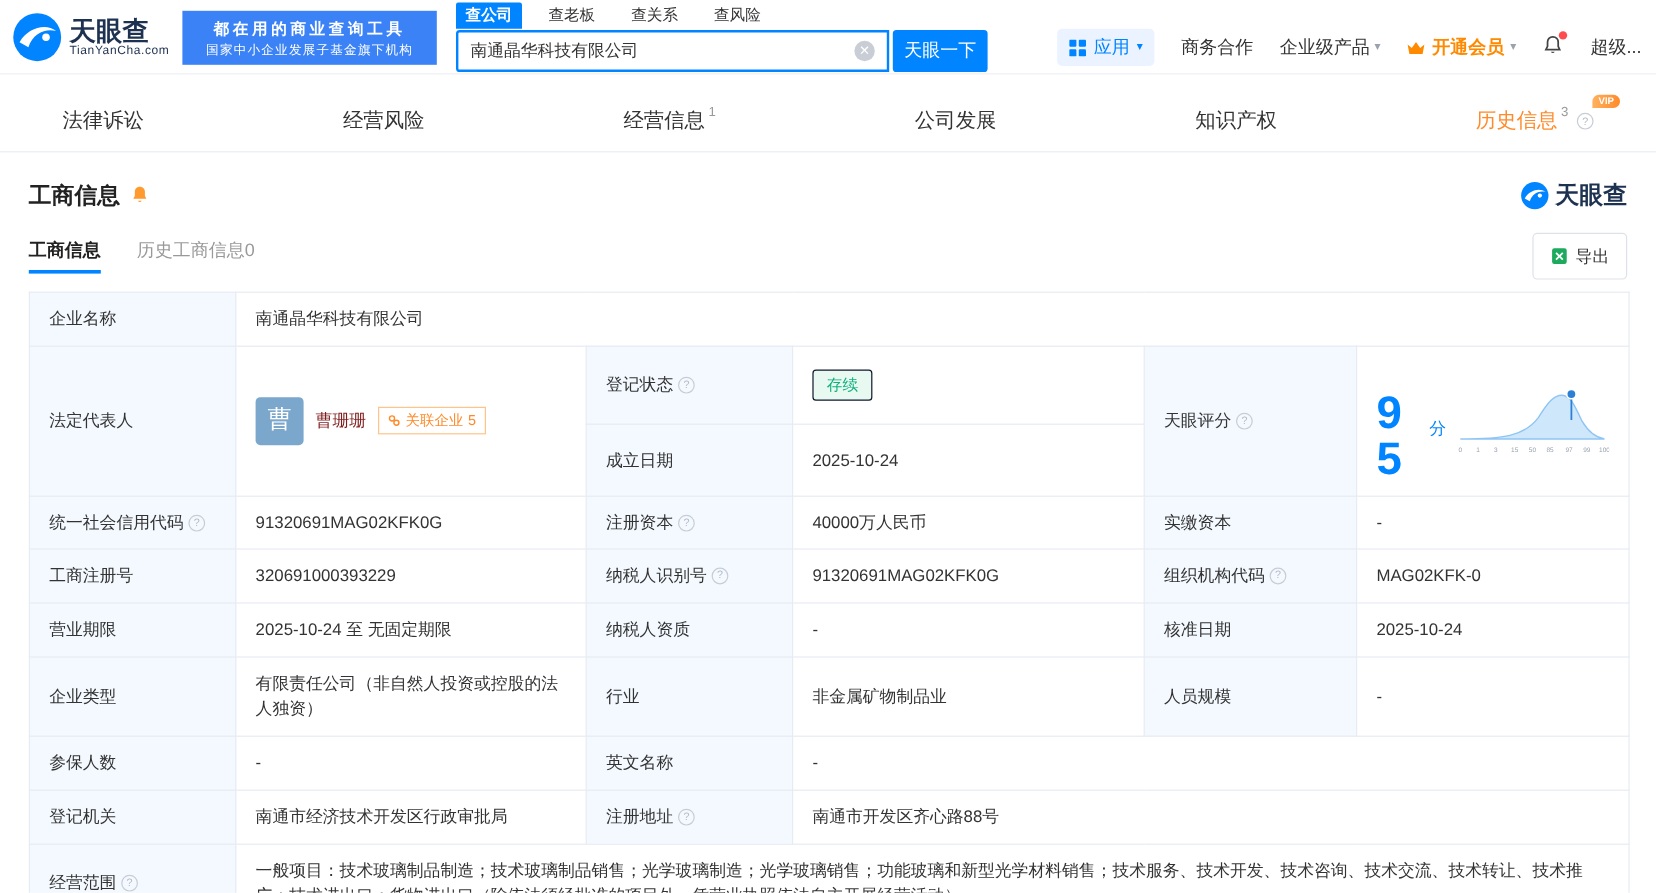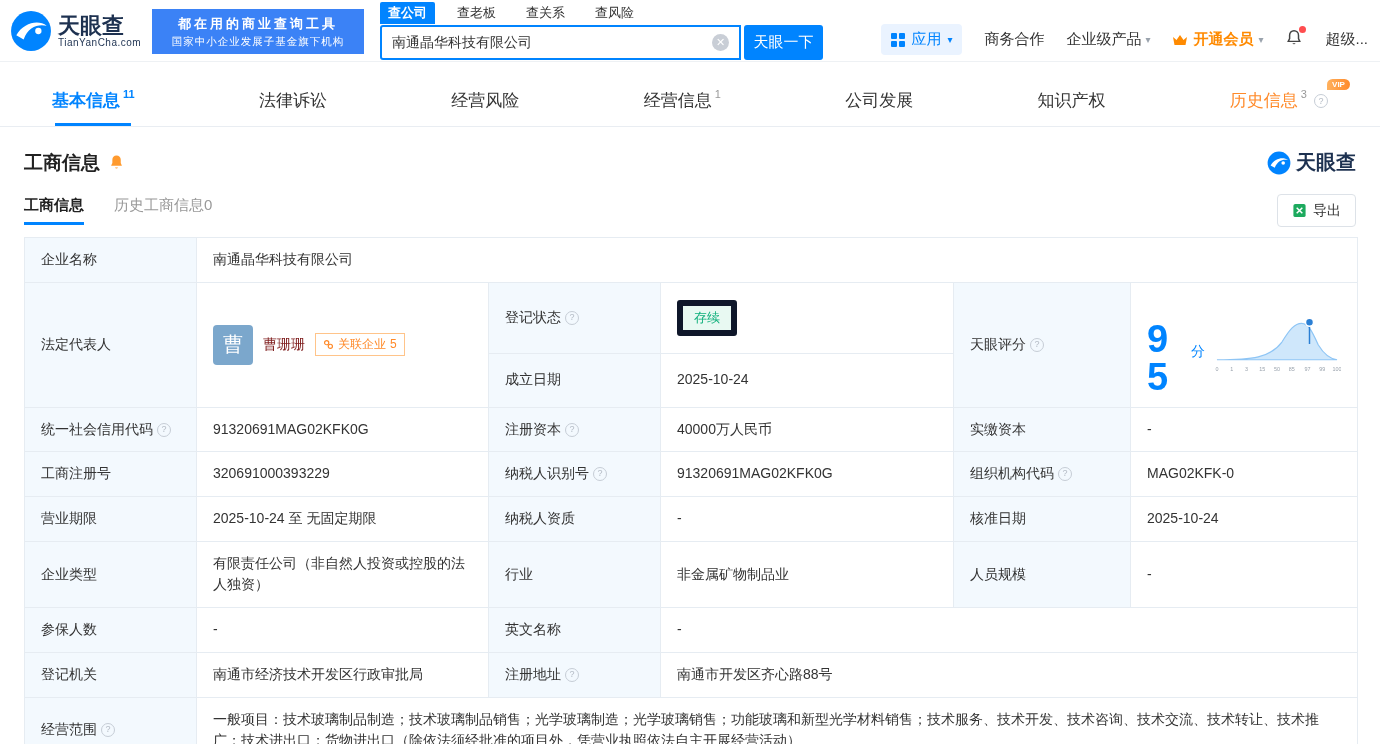--- a/index.html
+++ b/index.html
@@ -60,38 +60,38 @@
   .section-bell { margin-left:8px; }
   .brand-right { margin-left:auto; display:flex; align-items:center; gap:5px; }
   .brand-right .logo-swoosh { width:24px; height:24px; }
   .brand-right .t { font-size:20px; font-weight:bold; color:#1d3150; }
 
   .subtab-row { display:flex; align-items:center; margin:18px 24px 0; }
   .sub-tab { font-size:15px; color:#999; margin-right:30px; padding-bottom:10px; cursor:pointer; position:relative; }
   .sub-tab.active { color:#222; font-weight:bold; }
   .sub-tab.active::after { content:""; position:absolute; left:0; right:0; bottom:0; height:3px; background:#0084ff; }
   .export-btn { margin-left:auto; display:flex; align-items:center; gap:6px; border:1px solid #dde2e8;
-    border-radius:4px; background:#fff; height:33px; padding:0 14px; font-size:14px; color:#333;
+    border-radius:4px; background:#fff; height:39px; padding:0 14px; font-size:14px; color:#333;
     cursor:pointer; font-family:inherit; }
 
   
   table.info { width:1333px; margin:10px 24px 0; border-collapse:collapse; table-layout:fixed; }
   table.info td { border:1px solid #e6ecf2; font-size:14px; padding:11px 16px; vertical-align:middle;
     word-break:break-all; line-height:1.55; }
   td.lbl { background:#f3f9fe; color:#333; }
   td.val { background:#fff; color:#333; }
   .lbl-in { display:flex; align-items:center; }
   .rep { display:flex; align-items:center; gap:10px; }
   .avatar { width:40px; height:40px; border-radius:4px; background:#7ba7cc; color:#fff; font-size:20px;
     display:flex; align-items:center; justify-content:center; flex:none; cursor:pointer; }
   .link { color:#7f1d1d; cursor:pointer; text-decoration:none; }
   .rel-badge { display:inline-flex; align-items:center; gap:4px; border:1px solid #ffc48a; color:#ff8a2a;
     font-size:12px; padding:1px 7px; border-radius:0; cursor:pointer; white-space:nowrap; }
   .rel-badge .n { color:#ff8a2a; }
-  .status-badge { display:inline-block; background:#e8f9f2; border:6px solid #0f172a; color:#10b07c;
+  .status-badge { display:inline-block; background:#e8f9f2; border:1px solid #0f172a; color:#10b07c;
     font-size:13px; padding:2px 11px; border-radius:3px; }
   .score-cell { display:flex; align-items:center; gap:8px; }
   .score-num { font-size:38px; font-weight:bold; color:#0084ff; line-height:1;margin-top:26px; }
   .score-unit { font-size:14px; color:#0084ff; margin-top:14px; }
   .score-chart { flex:none; }
 </style>
 </head>
 <body>
 
 <div class="header">
@@ -156,24 +156,20 @@
         <path d="M8 1.5c-2.4 0-3.9 1.8-3.9 4v3L2.9 11h10.2L12 8.5v-3c0-2.2-1.6-4-4-4z" fill="none" stroke="#444" stroke-width="1.3"></path>
         <path d="M6.6 12.6a1.5 1.5 0 0 0 2.8 0z" fill="#444"></path>
       </svg>
       <span class="red-dot"></span>
     </span>
     <span class="nav-plain">超级...</span>
   </div>
 </div>
 
 <div class="main-tabs">
-  <div class="m-tab active">
-    <span>基本信息</span>
-    <span class="cnt blue">11</span>
-  </div>
   <div class="m-tab">
     <span>法律诉讼</span>
   </div>
   <div class="m-tab">
     <span>经营风险</span>
   </div>
   <div class="m-tab">
     <span>经营信息</span>
     <span class="cnt">1</span>
   </div>

